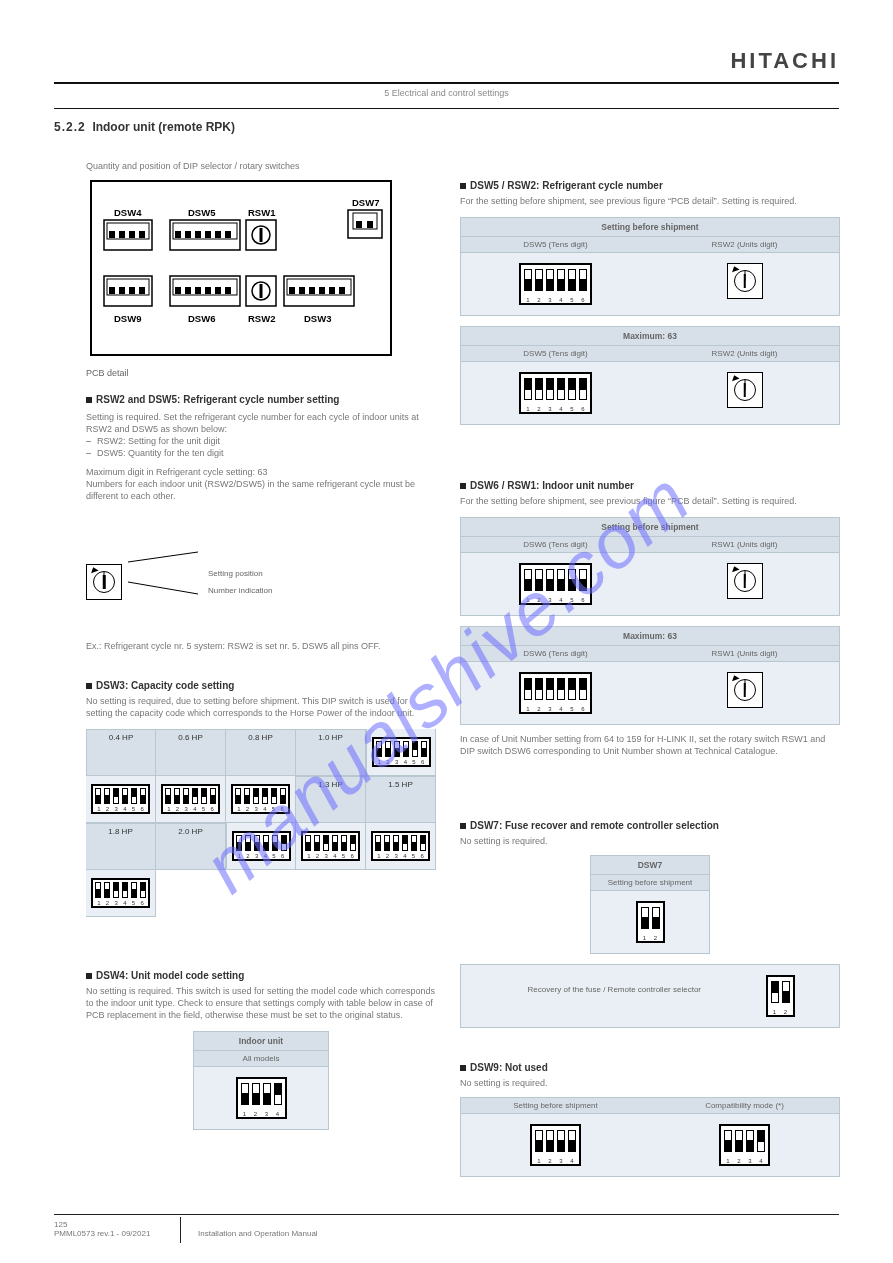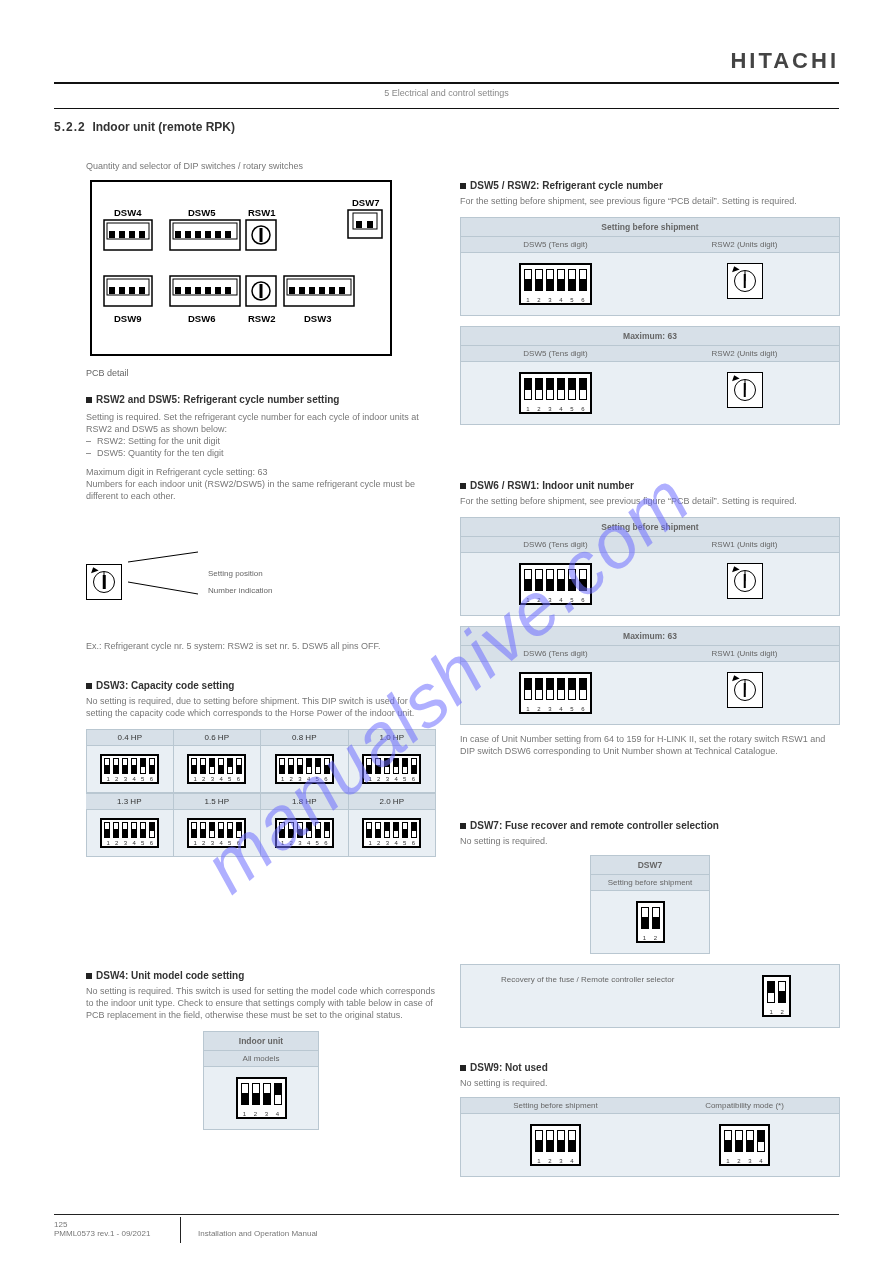--- a/index.html
+++ b/index.html
@@ -65,21 +65,21 @@
   .dip .nums span { width:8px; text-align:center; }
   .dip.tiny .nums span { width:6px; }
 
   .rsw { display:inline-block; width:36px; height:36px; border:1.5px solid #000; position:relative; background:#fff;}
   .rsw::before { content:""; position:absolute; inset:6px; border:1.5px solid #000; border-radius:50%;}
   .rsw::after  { content:""; position:absolute; top:7px; left:50%; width:0; height:10px; border-left:1.5px solid #000; transform:translateX(-50%);}
   .rsw .arrow-cut { position:absolute; top:2px; left:3px; width:0; height:0; border-left:4px solid transparent; border-right:4px solid transparent; border-bottom:5px solid #000; transform:rotate(-20deg);}
   .rsw .slot { position:absolute; top:50%; left:50%; width:2.5px; height:14px; background:#000; transform:translate(-50%,-50%);}
 
   
-  .dsw3-grid { display:grid; grid-template-columns: repeat(4, 1fr); grid-template-rows: auto auto auto auto; }
+  .dsw3-grid { display:grid; grid-template-columns: repeat(5, 1fr); grid-template-rows: auto auto auto auto; }
   .dsw3-grid .gsub { background:var(--midblue); border:1px solid var(--tbl-stroke); border-left:none; padding:3px 2px; text-align:center; font-size:8px;}
   .dsw3-grid .gsub:first-of-type{ border-left:1px solid var(--tbl-stroke);}
   .dsw3-grid .gcell{ background:var(--lightblue); border:1px solid var(--tbl-stroke); border-top:none; border-left:none; padding:8px 2px; text-align:center;}
   .dsw3-grid .gcell.fl{ border-left:1px solid var(--tbl-stroke);}
 
   
   .watermark { position:absolute; left:50%; top:54%; transform:translate(-50%,-50%) rotate(-40deg); font-size:74px; font-weight:400; letter-spacing:2px; color:var(--wm); font-family: Arial, sans-serif; white-space:nowrap; pointer-events:none; font-style:italic;}
 
   .intro { position:absolute; left:86px; top:160px; width:750px; font-size:9px; color:#777;}
   .board-caption { position:absolute; left:86px; top:368px; font-size:9px; color:#666;}
@@ -98,21 +98,21 @@
   <div class="brand">HITACHI</div>
   <div class="hr-main hr1"></div>
   <div class="sec-title">5 Electrical and control settings</div>
   <div class="hr-main hr2"></div>
 
   <div class="sec-no">
     <span class="no">5.2.2</span>
     &nbsp;<span>Indoor unit (remote RPK)</span>
   </div>
 
-  <div class="intro para">Quantity and selector of DIP switches / rotary switches</div>
+  <div class="intro para">Quantity and position of DIP selector / rotary switches</div>
 
   
   <div class="board-wrap">
     <svg viewBox="0 0 312 180">
       <rect x="1" y="1" width="300" height="174" fill="#fff" stroke="#000" stroke-width="2"></rect>
       <line x1="301" y1="1" x2="301" y2="175" stroke="#000" stroke-width="1" stroke-dasharray="3 3"></line>
 
       <g transform="translate(14,40)">
           <rect width="48" height="30" fill="#fff" stroke="#000" stroke-width="1.5"></rect>
           <g transform="translate(3,3)">
@@ -388,21 +388,21 @@
       </div>
   </div>
 
   
   <div class="block left-col" style="top:970px;">
     <div class="hdg">
         <span class="bullet-square"></span>
         <span>DSW4: Unit model code setting</span>
       </div>
     <div class="para" style="margin-top:4px">No setting is required. This switch is used for setting the model code which corresponds to the indoor unit type. Check to ensure that settings comply with table below in case of PCB replacement in the field, otherwise these must be set to the original status.</div>
-    <div style="margin:10px auto 0; width:116px;border-radius:29px;">
+    <div style="margin:10px auto 0; width:136px;border-radius:29px;">
       <div class="tbl" style="width:100%">
         <div class="hdr">Indoor unit</div>
         <div class="sub">All models</div>
         <div class="cell" id="dsw4cell"><span class="dip"><span class="slots">
                 <span class="slot d"></span>
                 <span class="slot d"></span>
                 <span class="slot d"></span>
                 <span class="slot u"></span>
               </span><span class="nums">
                 <span>1</span>
@@ -553,21 +553,21 @@
                   <span class="slot d"></span>
                   <span class="slot d"></span>
                 </span><span class="nums">
                   <span>1</span>
                   <span>2</span>
                 </span></span></div>
           </div>
         </div>
         <div class="tbl" style="margin-top: 10px;">
           <div style="display: flex;">
-            <div class="cell" style="flex: 2 1 0%; text-align: center; padding: 10px;">Recovery of the fuse / Remote controller selector</div>
+            <div class="cell" style="flex: 2 1 0%; text-align: right; padding: 20px;">Recovery of the fuse / Remote controller selector</div>
             <div class="cell" style="flex: 1 1 0%;"><span class="dip"><span class="slots">
                   <span class="slot u"></span>
                   <span class="slot d"></span>
                 </span><span class="nums">
                   <span>1</span>
                   <span>2</span>
                 </span></span></div>
           </div>
         </div>
       </div>

